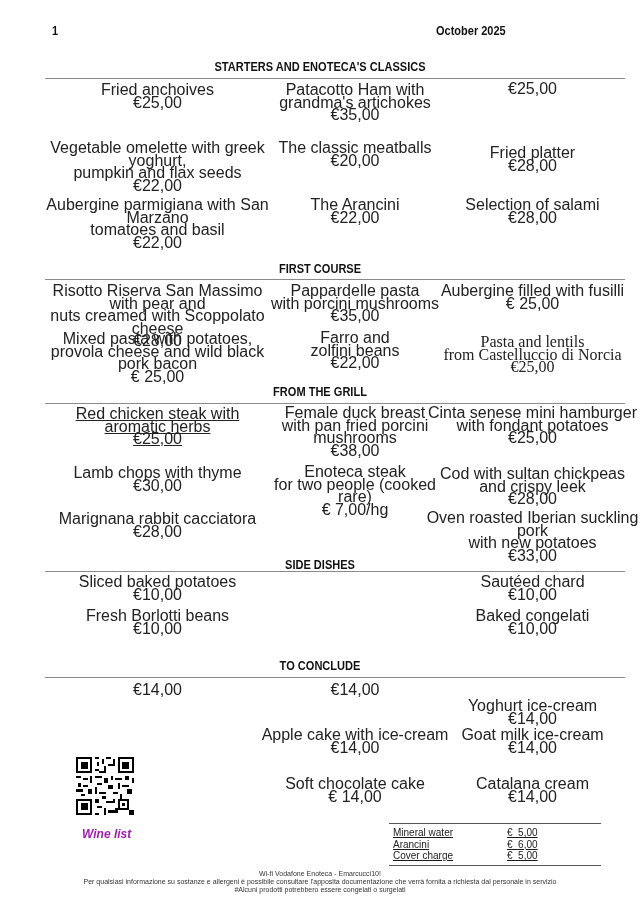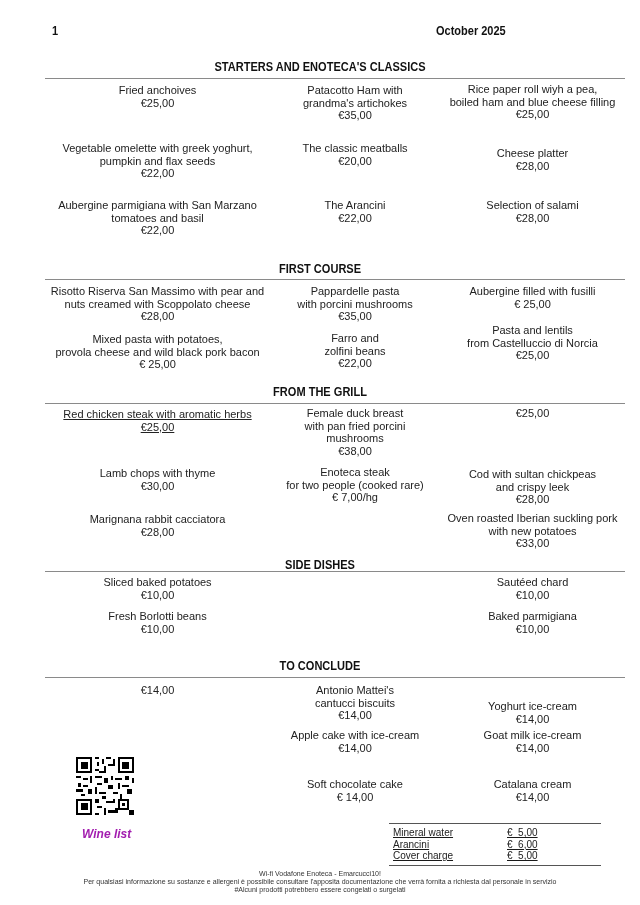--- a/index.html
+++ b/index.html
@@ -5,21 +5,21 @@
   html, body { margin: 0; padding: 0; background: #ffffff; }
   body { width: 640px; height: 905px; position: relative; overflow: hidden;
          font-family: "Liberation Sans", sans-serif; color: #1a1a1a; }
   .abs { position: absolute; }
   .hdr { font-family: "Liberation Sans", sans-serif; font-weight: bold; font-size: 12.5px;
          color: #111; transform: scaleX(0.88); transform-origin: left top; }
   .sec-title { position: absolute; left: 0; width: 640px; text-align: center;
                font-weight: bold; font-size: 12px; color: #111;
                transform: scaleX(0.92); transform-origin: center top; }
   .rule { position: absolute; left: 45px; width: 580px; height: 1px; background: #8a8a8a; }
-  .item { position: absolute; text-align: center; font-size: 11px; line-height: 12.5px; color: #222; }
+  .item { position: absolute; text-align: center; font-size: 16px; line-height: 12.5px; color: #222; }
   .item .name { display: block; white-space: pre-line; }
   .item .price { display: block; }
   .c1 { left: 45px; width: 225px; }
   .c2 { left: 260px; width: 190px; }
   .c3 { left: 425px; width: 215px; }
   .wine { position: absolute; left: 82px; top: 827px; font-size: 12px; font-style: italic; font-weight: bold; color: #a21caf; }
   .qr { position: absolute; left: 75px; top: 757px; width: 60px; height: 58px; }
   .extras { position: absolute; left: 389px; top: 823px; width: 212px; text-decoration: underline; }
   .extras .top-rule, .extras .bot-rule { height: 1px; background: #555; width: 212px; }
   .extras .row { display: flex; font-size: 10px; line-height: 11.5px; color: #222; padding-left: 4px; }
@@ -40,36 +40,34 @@
 <div class="item c1" style="top:84px;">
   <span class="name">Fried anchoives</span>
   <span class="price">€25,00</span>
 </div>
 <div class="item c2" style="top:84px;">
   <span class="name">Patacotto Ham with
 grandma's artichokes</span>
   <span class="price">€35,00</span>
 </div>
 <div class="item c3" style="top:83px;">
-  <span class="name">Rice paper roll wiyh a pea,
-boiled ham and blue cheese filling</span>
   <span class="price">€25,00</span>
 </div>
 
 <div class="item c1" style="top:142px;">
   <span class="name">Vegetable omelette with greek yoghurt,
 pumpkin and flax seeds</span>
   <span class="price">€22,00</span>
 </div>
 <div class="item c2" style="top:142px;">
   <span class="name">The classic meatballs</span>
   <span class="price">€20,00</span>
 </div>
 <div class="item c3" style="top:147px;">
-  <span class="name">Cheese platter</span>
+  <span class="name">Fried platter</span>
   <span class="price">€28,00</span>
 </div>
 
 <div class="item c1" style="top:199px;">
   <span class="name">Aubergine parmigiana with San Marzano
 tomatoes and basil</span>
   <span class="price">€22,00</span>
 </div>
 <div class="item c2" style="top:199px;">
   <span class="name">The Arancini</span>
@@ -101,40 +99,42 @@
 <div class="item c1" style="top:333px;">
   <span class="name">Mixed pasta with potatoes,
 provola cheese and wild black pork bacon</span>
   <span class="price">€ 25,00</span>
 </div>
 <div class="item c2" style="top:332px;">
   <span class="name">Farro and
 zolfini beans</span>
   <span class="price">€22,00</span>
 </div>
-<div class="item c3" style="top:324px;">
+<div class="item c3" style="top:336px;font-family:Liberation Serif, serif;">
   <span class="name">Pasta and lentils
 from Castelluccio di Norcia</span>
   <span class="price">€25,00</span>
 </div>
 
 <div class="sec-title" style="top:385px;">FROM THE GRILL</div>
 <div class="rule" style="top:403px;"></div>
 
 <div class="item c1" style="top:408px;text-decoration:underline;">
   <span class="name">Red chicken steak with aromatic herbs</span>
   <span class="price">€25,00</span>
 </div>
 <div class="item c2" style="top:407px;">
   <span class="name">Female duck breast
 with pan fried porcini
 mushrooms</span>
   <span class="price">€38,00</span>
 </div>
 <div class="item c3" style="top:407px;">
+  <span class="name">Cinta senese mini hamburger
+with fondant potatoes</span>
   <span class="price">€25,00</span>
 </div>
 
 <div class="item c1" style="top:467px;">
   <span class="name">Lamb chops with thyme</span>
   <span class="price">€30,00</span>
 </div>
 <div class="item c2" style="top:466px;">
   <span class="name">Enoteca steak
 for two people (cooked rare)</span>
@@ -165,33 +165,31 @@
 </div>
 <div class="item c3" style="top:576px;">
   <span class="name">Sautéed chard</span>
   <span class="price">€10,00</span>
 </div>
 <div class="item c1" style="top:610px;">
   <span class="name">Fresh Borlotti beans</span>
   <span class="price">€10,00</span>
 </div>
 <div class="item c3" style="top:610px;">
-  <span class="name">Baked parmigiana</span>
+  <span class="name">Baked congelati</span>
   <span class="price">€10,00</span>
 </div>
 
 <div class="sec-title" style="top:659px;">TO CONCLUDE</div>
 <div class="rule" style="top:677px;"></div>
 
 <div class="item c1" style="top:684px;">
   <span class="price">€14,00</span>
 </div>
 <div class="item c2" style="top:684px;">
-  <span class="name">Antonio Mattei's
-cantucci biscuits</span>
   <span class="price">€14,00</span>
 </div>
 <div class="item c3" style="top:700px;">
   <span class="name">Yoghurt ice-cream</span>
   <span class="price">€14,00</span>
 </div>
 <div class="item c2" style="top:729px;">
   <span class="name">Apple cake with ice-cream</span>
   <span class="price">€14,00</span>
 </div>

